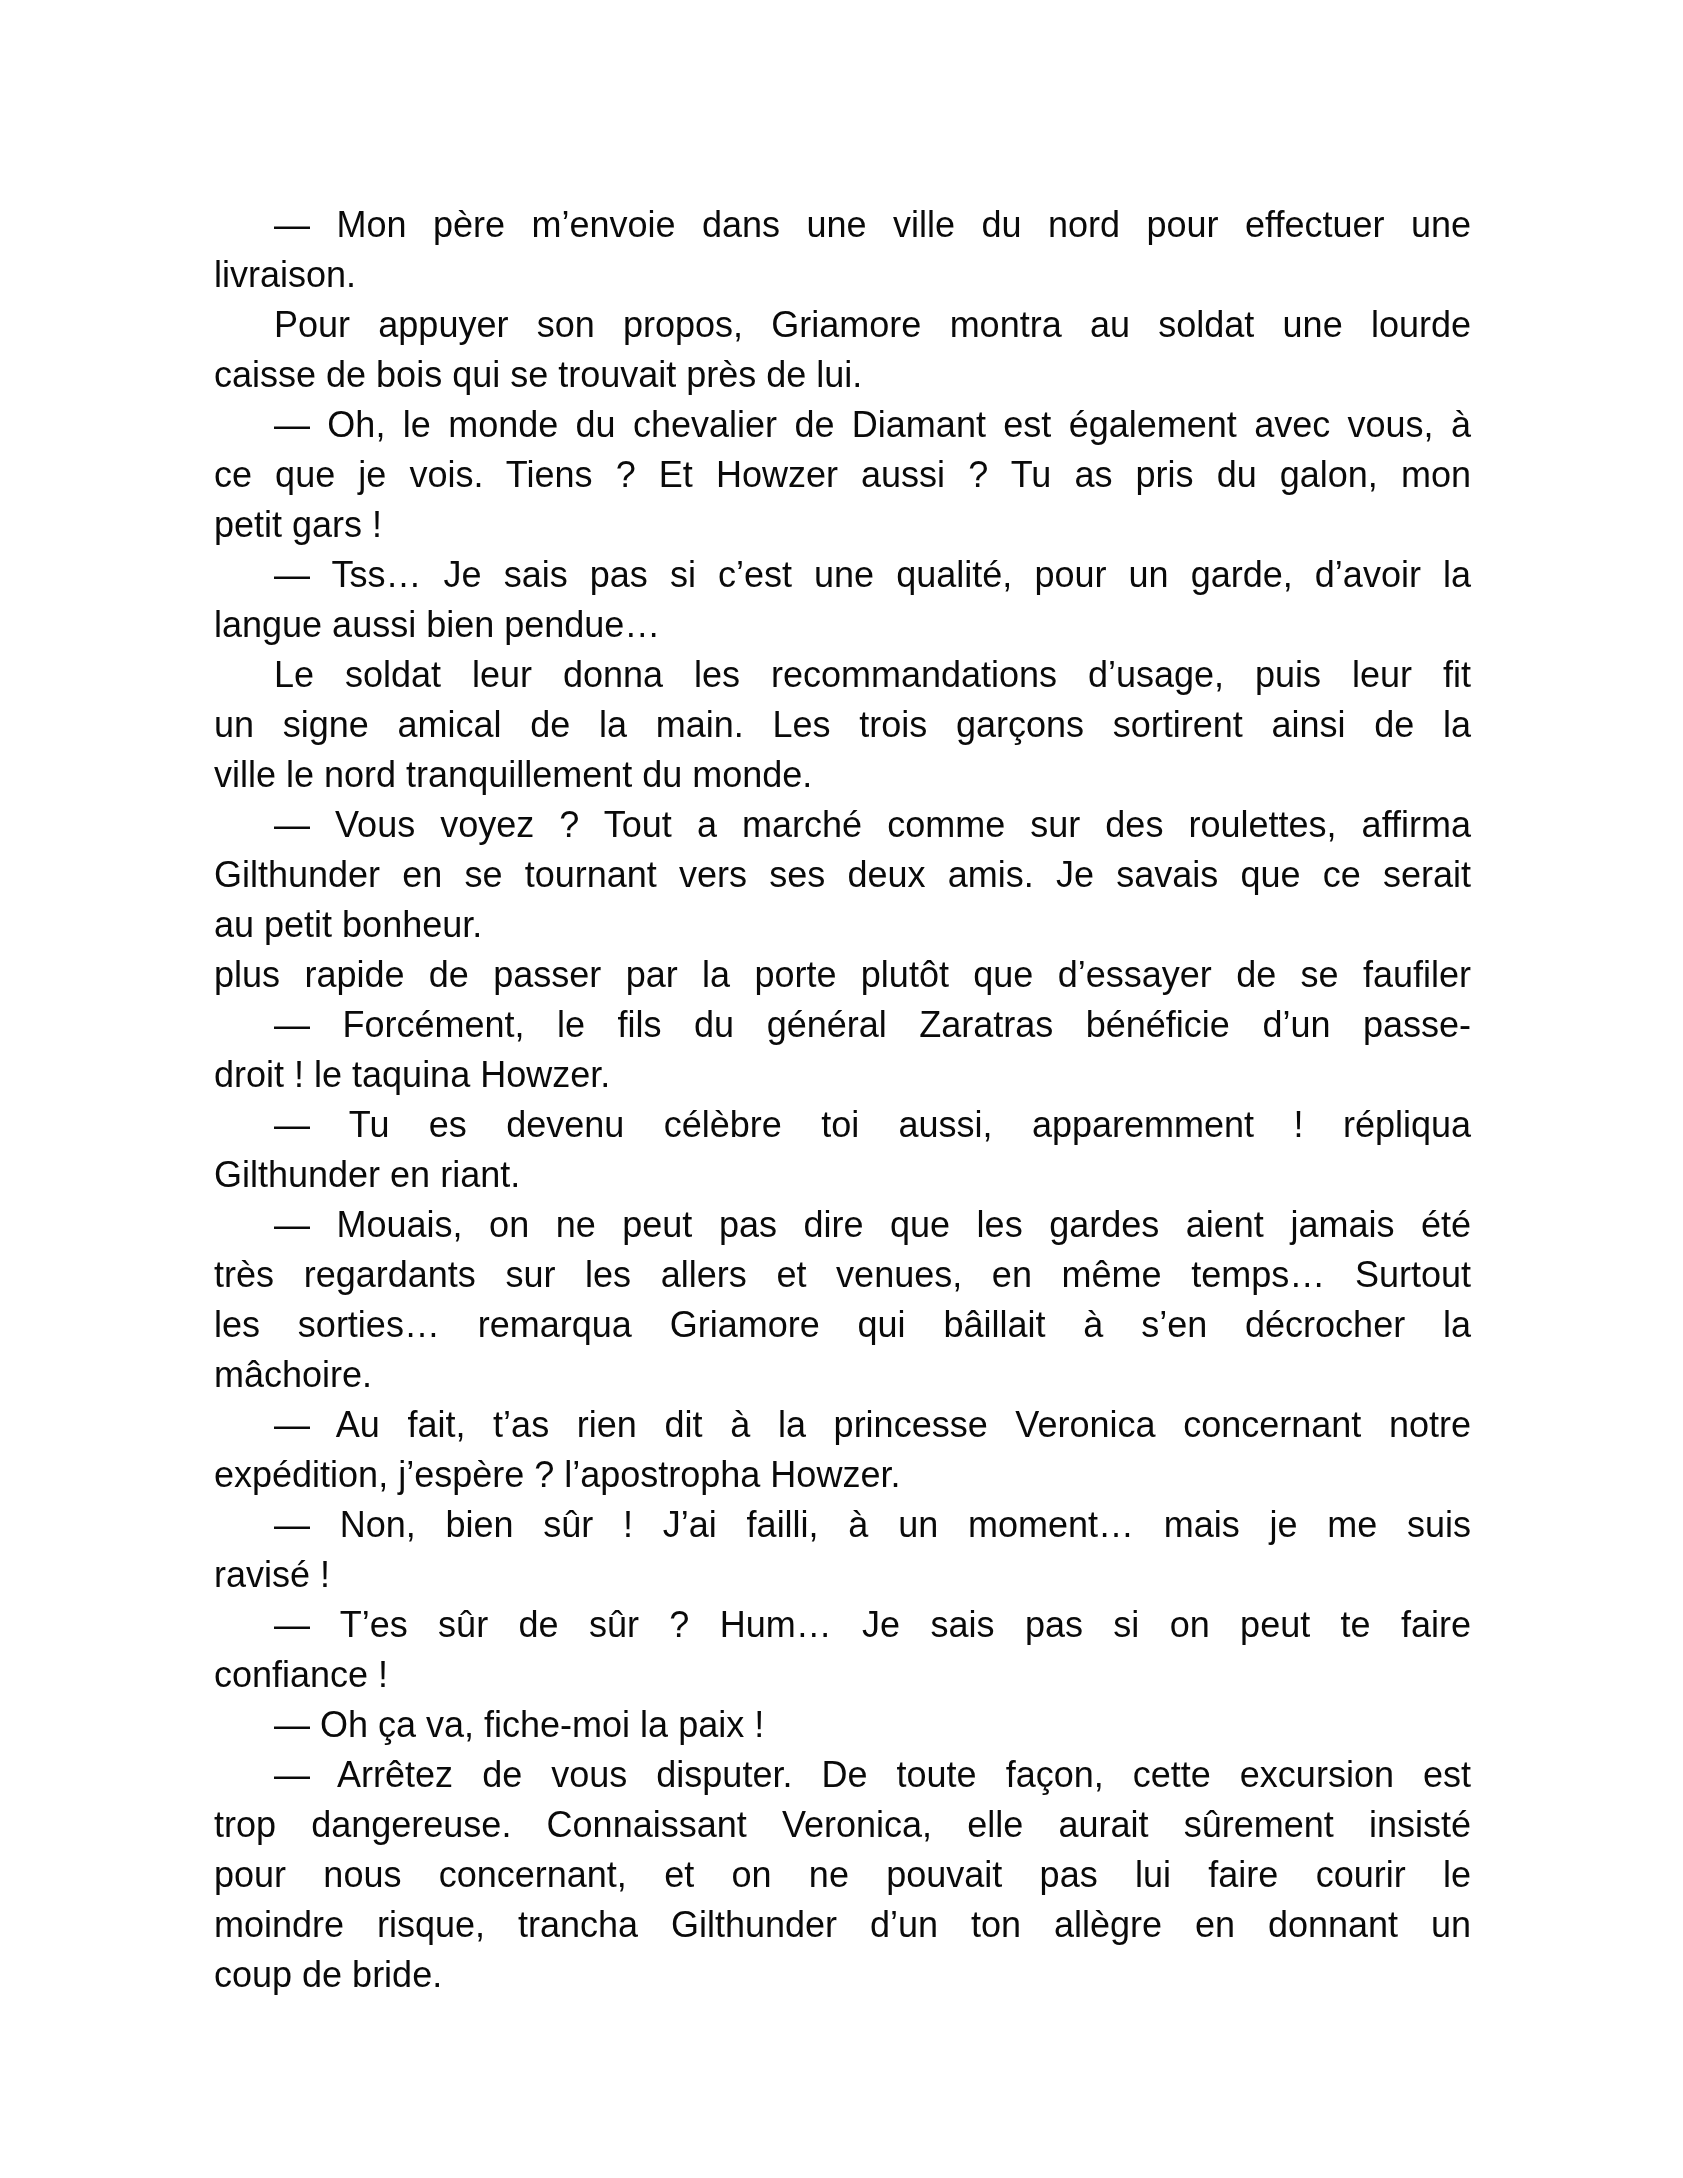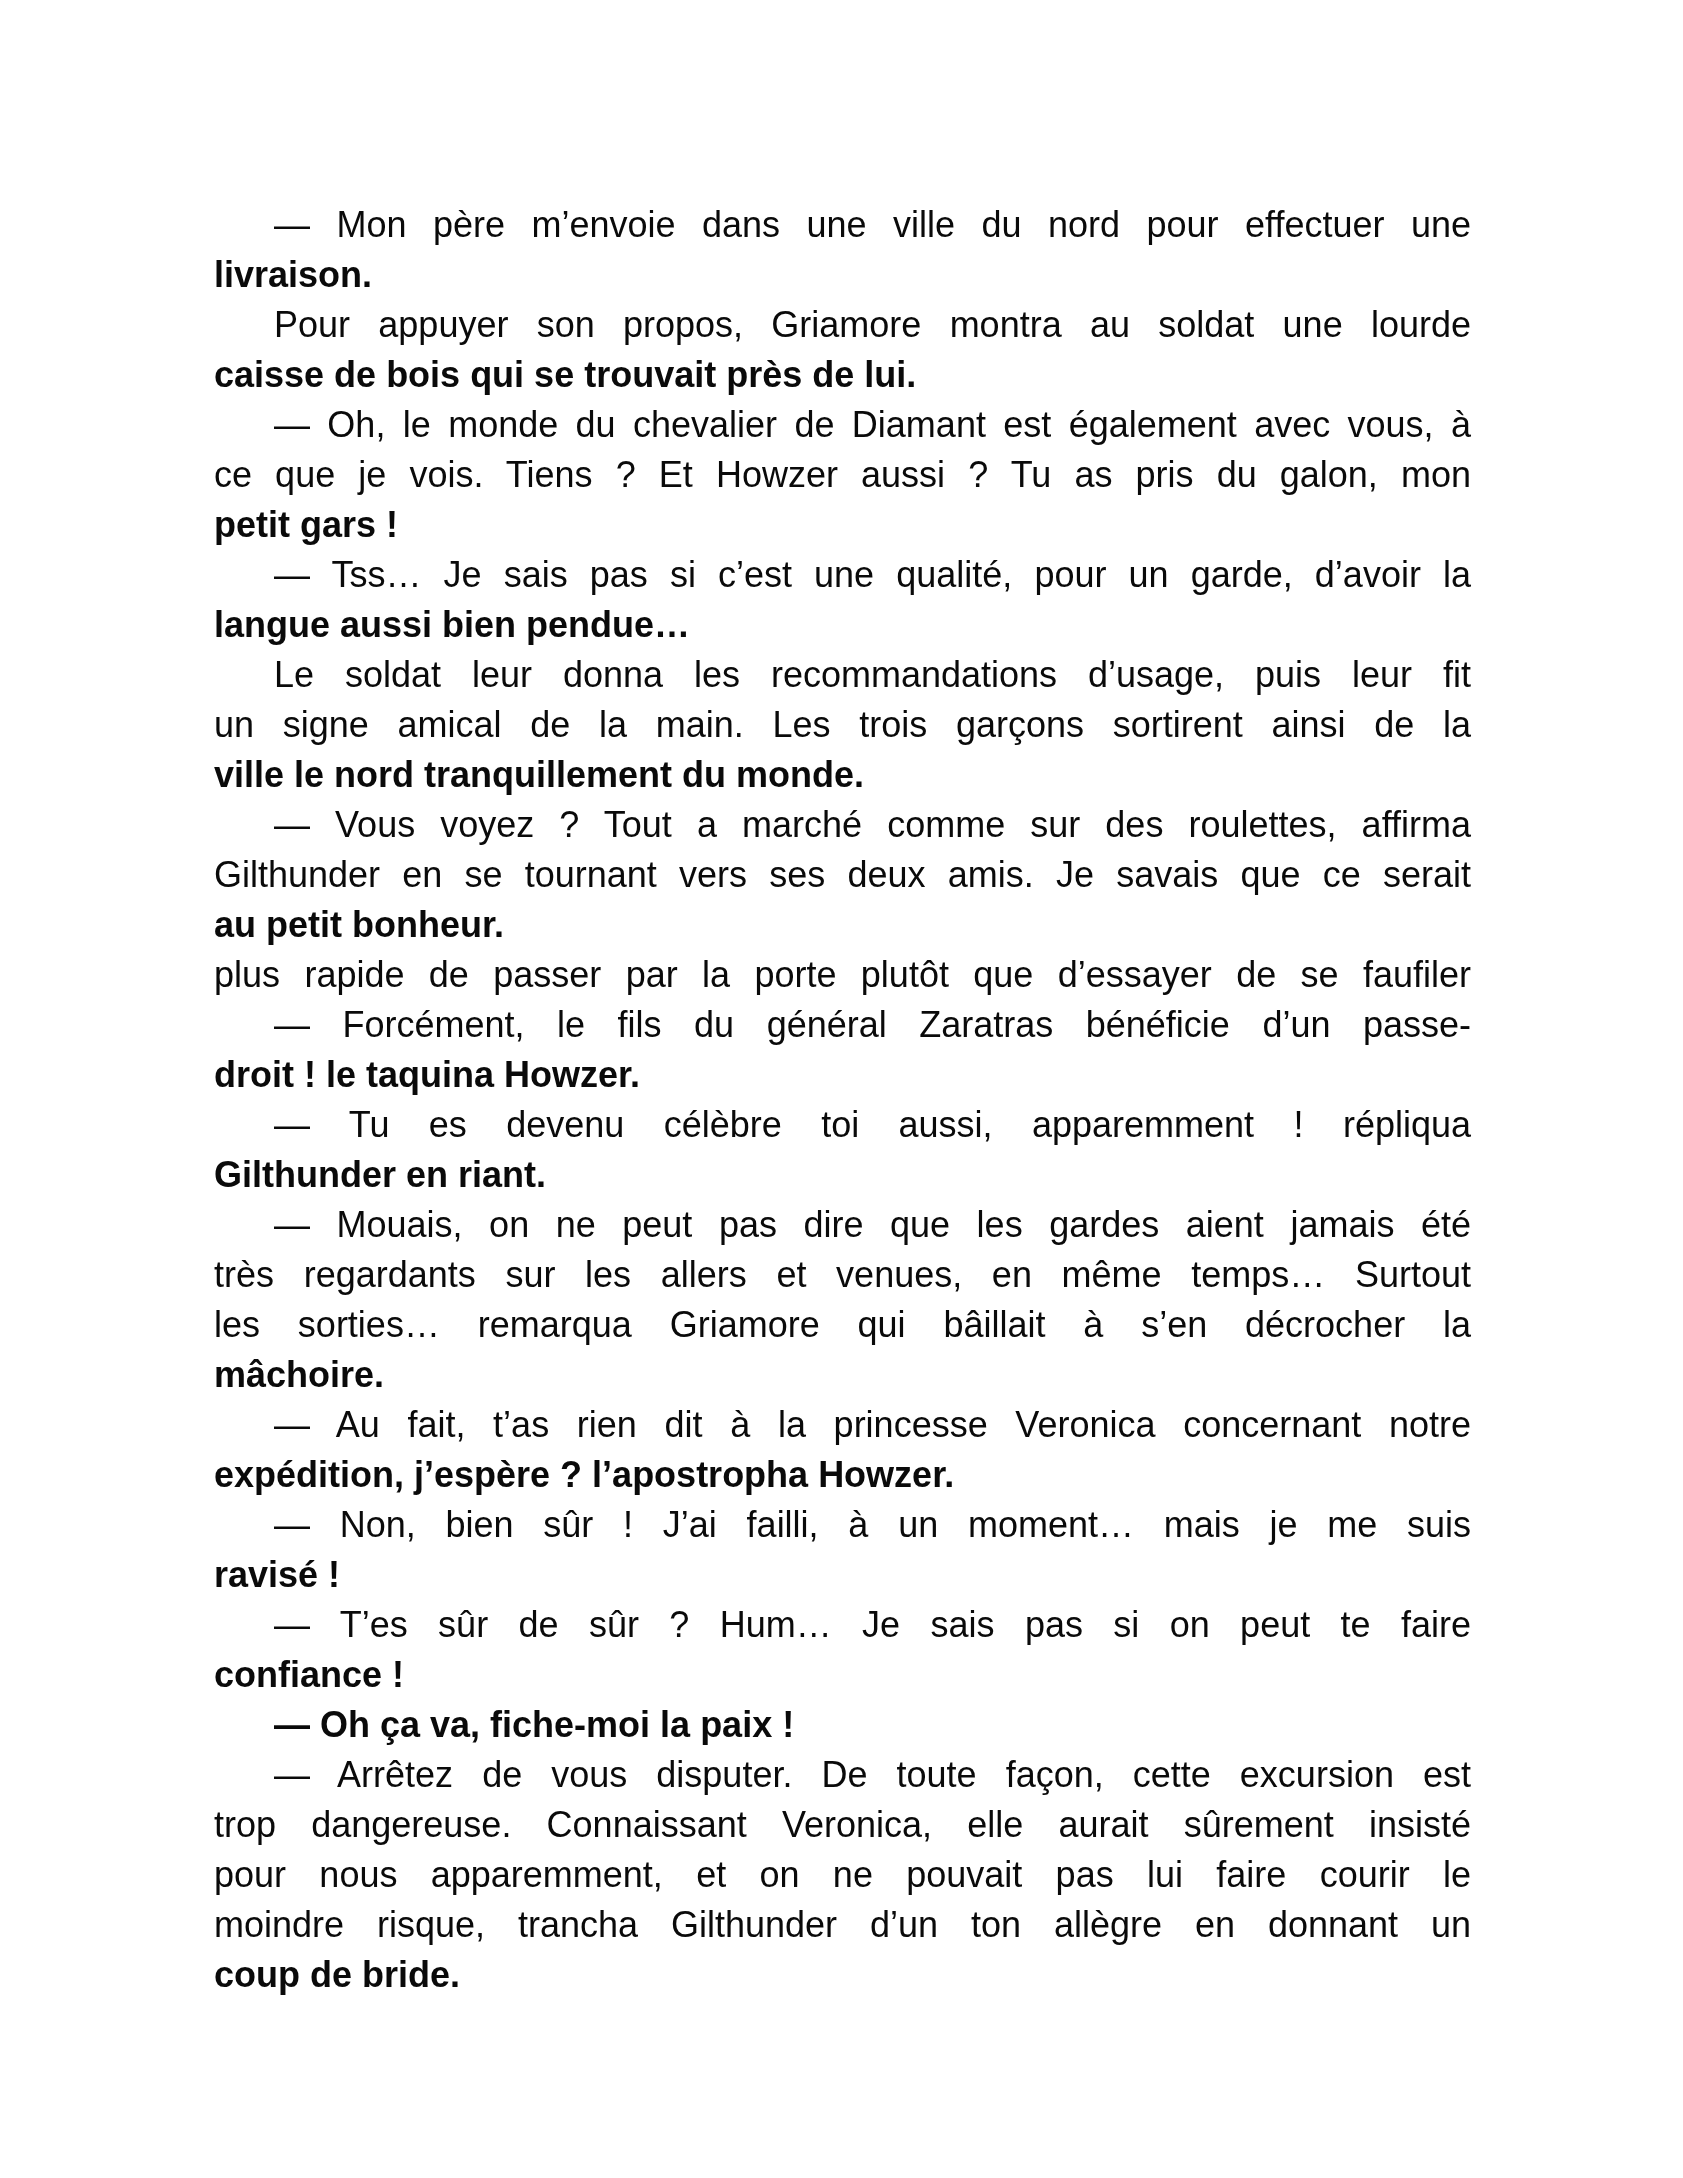--- a/index.html
+++ b/index.html
@@ -43,21 +43,20 @@
       text-align: justify;
       text-align-last: justify;
       word-spacing: 0;
     }
     .line.first {
       padding-left: 60px;
     }
     .line.last {
       text-align: left;
       text-align-last: left;
-      font-weight: bold;
     }
   </style>
 </head>
 <body>
 
 <div class="page">
   <div class="text-block" id="text-block">
       <div class="paragraph">
         <span class="line first">— Mon père m’envoie dans une ville du nord pour effectuer une</span>
         <span class="line last">livraison.</span>
@@ -111,19 +110,19 @@
       <div class="paragraph">
         <span class="line first">— T’es sûr de sûr ? Hum… Je sais pas si on peut te faire</span>
         <span class="line last">confiance !</span>
       </div>
       <div class="paragraph">
         <span class="line first last">— Oh ça va, fiche-moi la paix !</span>
       </div>
       <div class="paragraph">
         <span class="line first">— Arrêtez de vous disputer. De toute façon, cette excursion est</span>
         <span class="line">trop dangereuse. Connaissant Veronica, elle aurait sûrement insisté</span>
-        <span class="line">pour nous apparemment, et on ne pouvait pas lui faire courir le</span>
+        <span class="line">pour nous concernant, et on ne pouvait pas lui faire courir le</span>
         <span class="line">moindre risque, trancha Gilthunder d’un ton allègre en donnant un</span>
         <span class="line last">coup de bride.</span>
       </div>
     </div>
 </div>
 
 
 </body></html>

